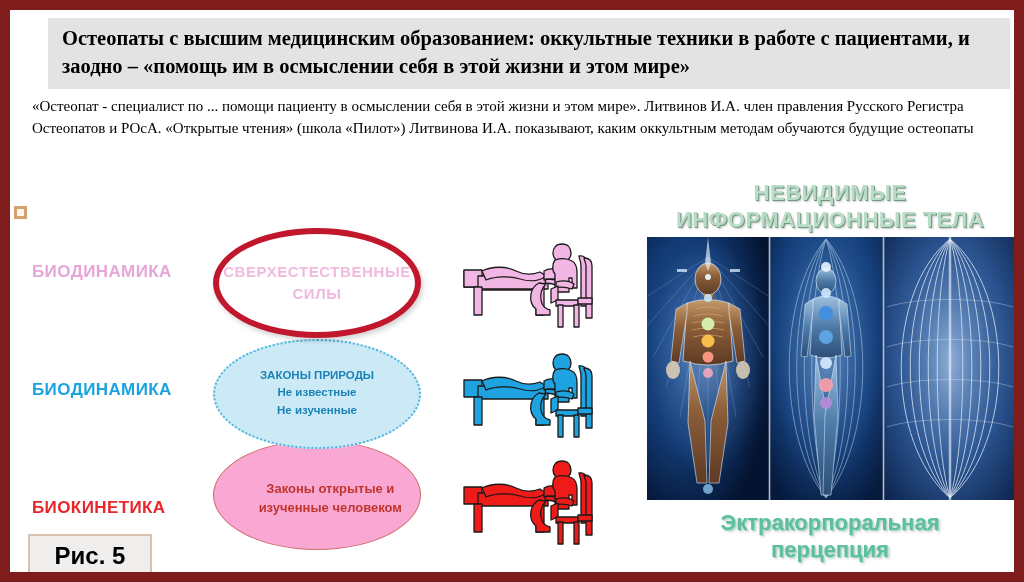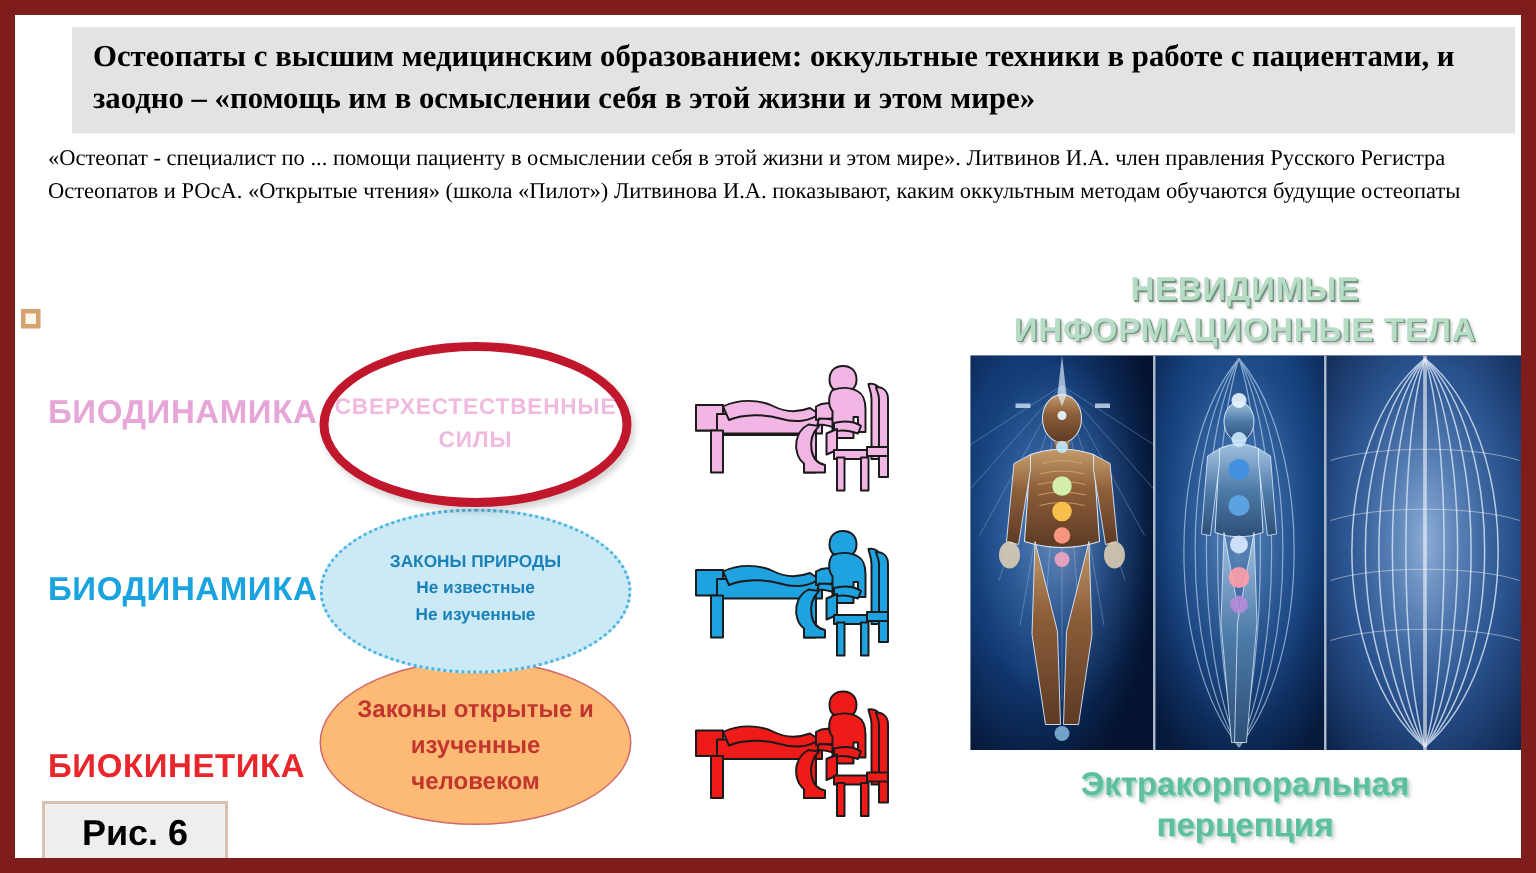--- a/index.html
+++ b/index.html
@@ -57,21 +57,21 @@
     background: #fdf5ec;
     border: 3px solid #d2a270;
     box-sizing: border-box;
   }
 
   
   .cat-label {
     position: absolute;
     font-family: "Liberation Sans", sans-serif;
     font-weight: bold;
-    font-size: 22px;
+    font-size: 17px;
     letter-spacing: 0.4px;
     white-space: nowrap;
   }
   #cat-bio-dyn  { left: 22px; top: 252px; color: #e6a6d8; }
   #cat-bio-kin  { left: 22px; top: 370px; color: #1aa3df; }
   #cat-bio-mech { left: 22px; top: 488px; color: #e8262b; }
 
   
   .ellipse-stack {
     position: absolute;
@@ -110,24 +110,24 @@
     height: 110px;
     background: #cceaf6;
     border: 2px dotted #4cb4e0;
     color: #1b82b8;
     font-size: 11.5px;
     z-index: 2;
   }
   #ellipse-known-laws {
     top: 212px;
     height: 110px;
-    background: #fdba74;
+    background: #f9a8d4;
     border: 1px solid #d06a6a;
     color: #c0362f;
-    font-size: 16px;
+    font-size: 13px;
     z-index: 1;
     justify-content: flex-end;
   }
   .ellipse .inner { padding: 0 18px; }
   #ellipse-nature-laws .inner { margin-top: -2px; }
   #ellipse-known-laws .inner { margin-top: 6px; }
 
   
   .fig-drawing {
     position: absolute;
@@ -474,15 +474,15 @@
     <div class="photo-panel" id="photo-panel-1"></div>
     <div class="photo-panel" id="photo-panel-2"></div>
     <div class="photo-panel" id="photo-panel-3"></div>
   </div>
 
   <div class="photo-caption">
     <div>Эктракорпоральная</div>
     <div>перцепция</div>
   </div>
 
-  <div class="fig-number-box">Рис. 6</div>
+  <div class="fig-number-box">Рис. 5</div>
 
 </div>
 
 </body></html>

